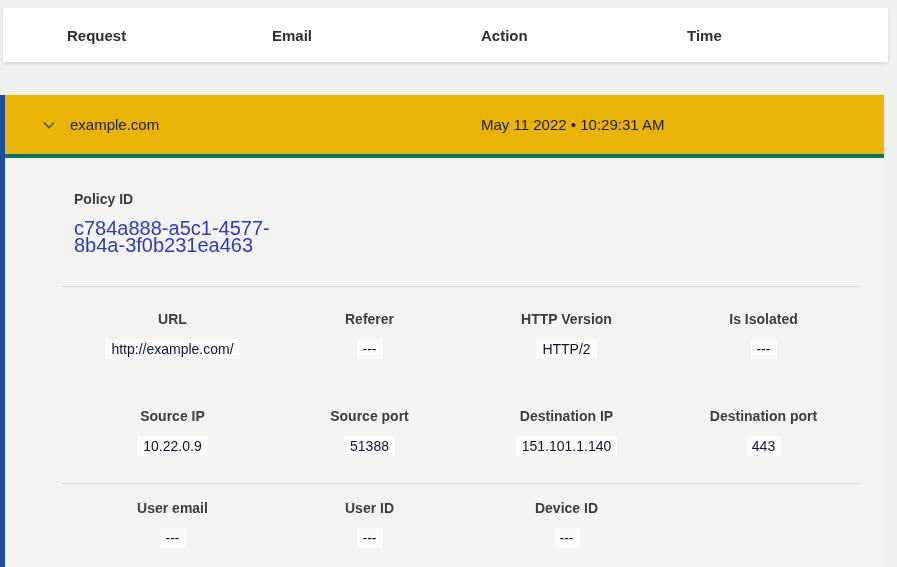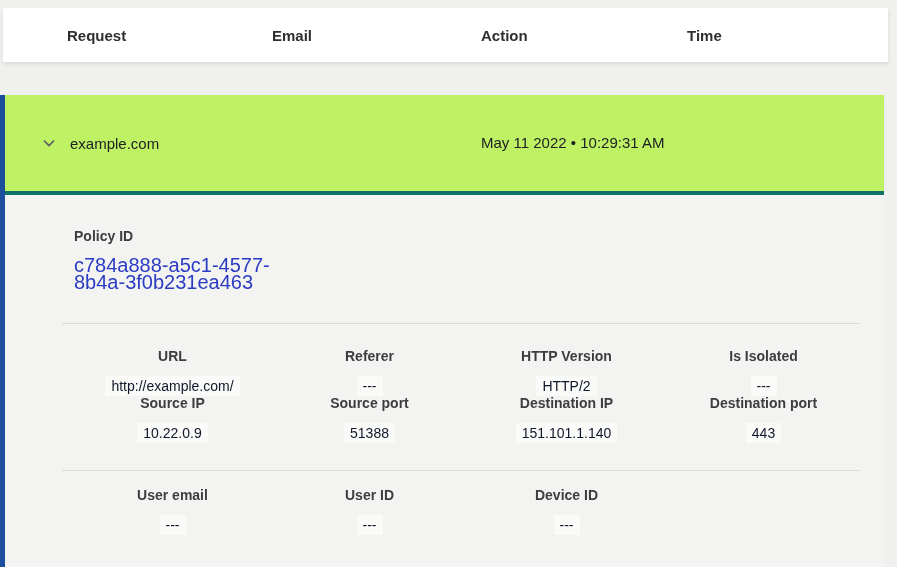--- a/index.html
+++ b/index.html
@@ -27,22 +27,22 @@
     font-weight: 700;
     color: #2e2f31;
   }
 
   
   .row-wrap {
     margin: 8px 13px 0 0;
     border-left: 5px solid #1d4e9d;
   }
   .row-main {
-    height: 96px;
-    background: #bef264;
+    height: 59px;
+    background: #eab308;
     display: grid;
     grid-template-columns: 65px 202px 209px 206px 1fr;
     align-items: center;
     box-shadow: 0 2px 3px rgba(0,0,0,0.07);
     position: relative;
     z-index: 2;
     cursor: pointer;
     margin-top: 33px;
   }
   .chevron-cell { padding-left: 36px; display: flex; align-items: center; }
@@ -105,21 +105,21 @@
     border-top: 1px solid #dcdcdb;
     margin: 30px 0 0 0;
   }
   .divider-2 { margin-top: 28px; }
   .detail-grid {
     display: grid;
     grid-template-columns: repeat(4, 197px);
     text-align: center;
   }
   .grid-http { margin-top: 24px; }
-  .grid-network { }
+  .grid-network { margin-top: 50px; }
   .grid-user { margin-top: 16px; }
 </style>
 </head>
 <body>
 
 <div class="header-bar">
   <div class="header-cell">Request</div>
   <div class="header-cell">Email</div>
   <div class="header-cell">Action</div>
   <div class="header-cell">Time</div>

